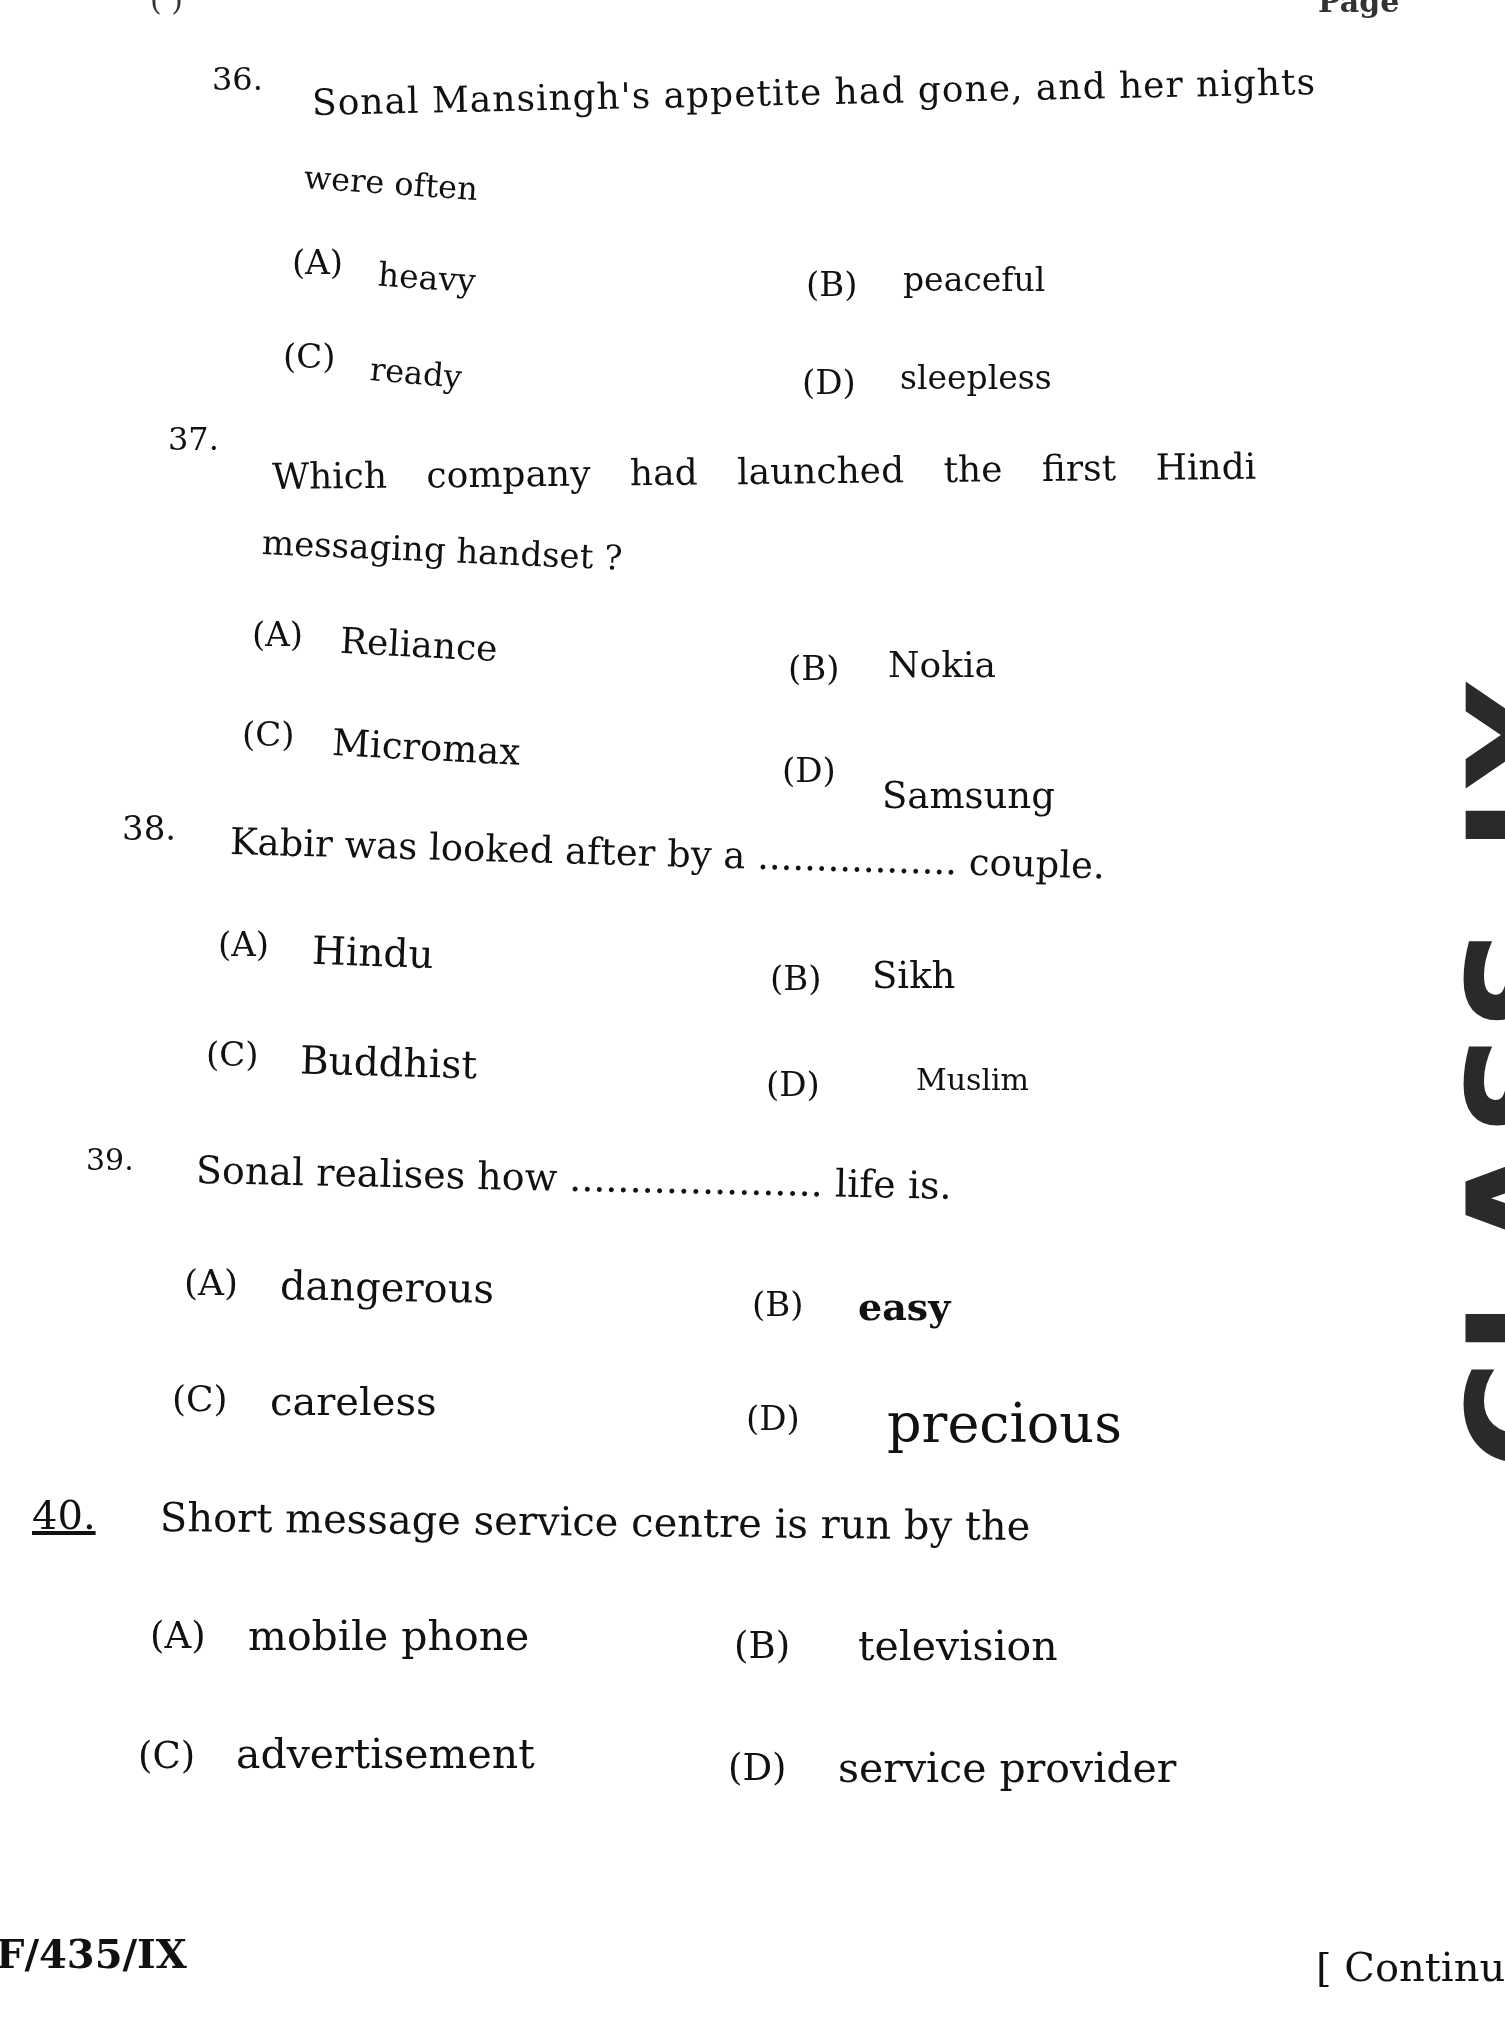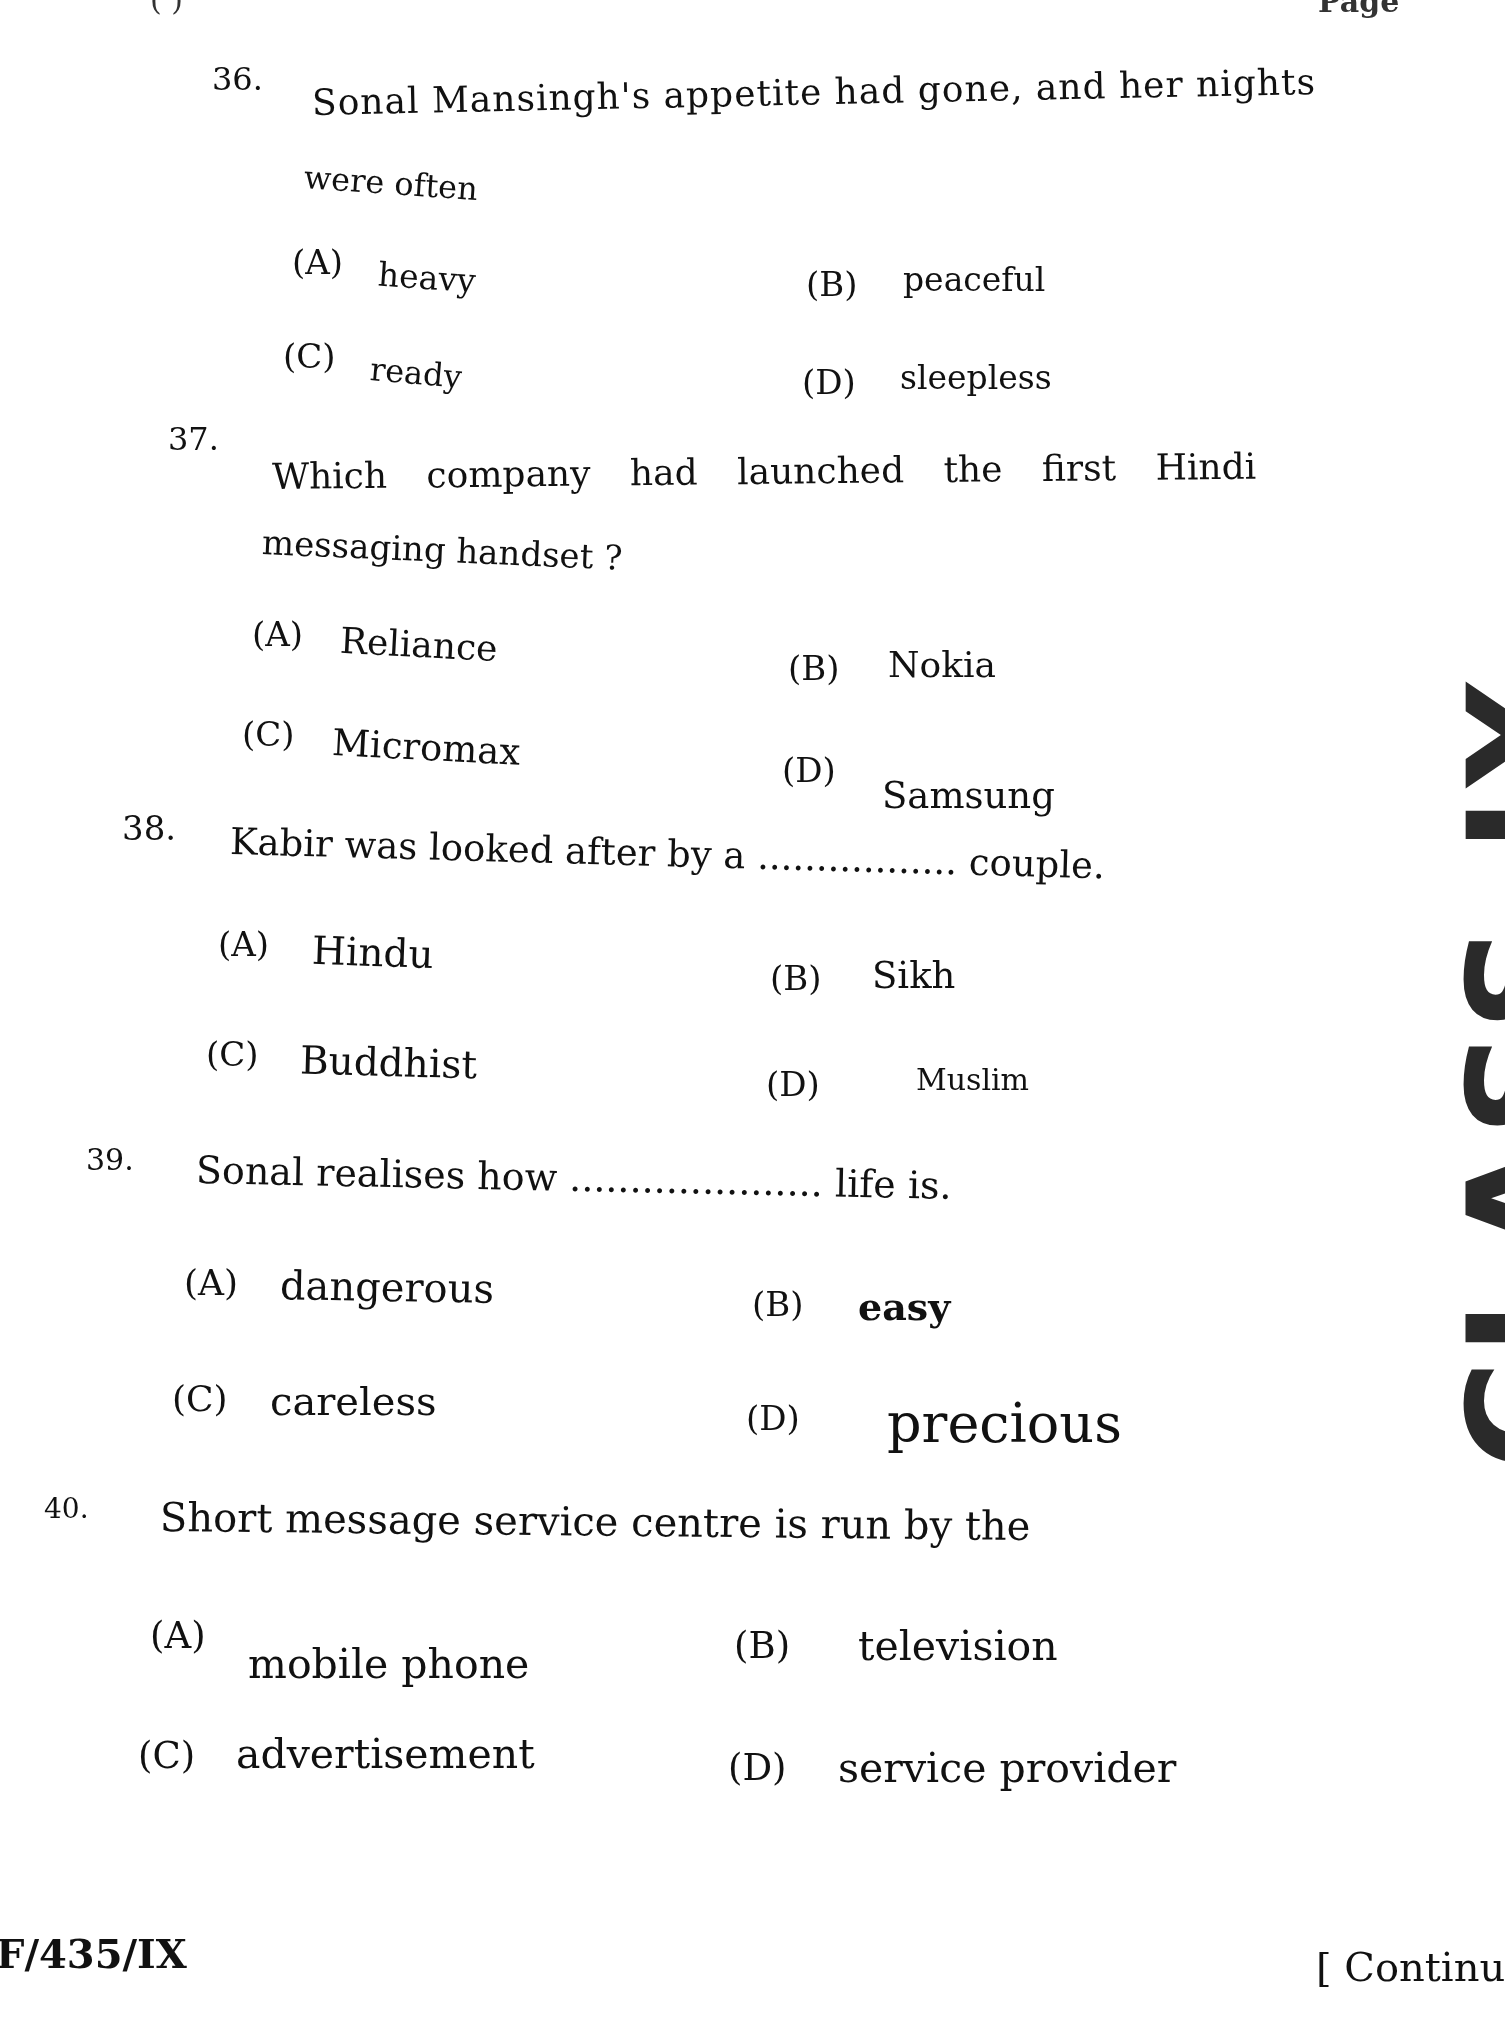--- a/index.html
+++ b/index.html
@@ -72,24 +72,24 @@
   <div class="abs opt-text" style="left:280px; top:1264px; font-size:40px; transform:rotate(1deg);">dangerous</div>
   <div class="abs opt-label" style="left:752px; top:1284px;">(B)</div>
   <div class="abs opt-text" style="left:858px; top:1284px; font-size:38px;font-weight:bold;">easy</div>
   <div class="abs opt-label" style="left:172px; top:1378px; font-size:36px;">(C)</div>
   <div class="abs opt-text" style="left:270px; top:1378px; font-size:40px;">careless</div>
   <div class="abs opt-label" style="left:746px; top:1398px;">(D)</div>
   <div class="abs opt-text" style="left:852px; top:1392px; font-size:54px;margin-left:35px;">precious</div>
 </div>
 
 <div>
-  <div class="abs qnum" style="left:44px; top:1492px; font-size:28px;">40.</div>
+  <div class="abs qnum" style="left:32px; top:1492px; font-size:40px;text-decoration:underline;">40.</div>
   <div class="abs qtext" style="left:160px; top:1494px; font-size:40px; transform:rotate(0.6deg); transform-origin:0 50%;">Short message service centre is run by the</div>
   <div class="abs opt-label" style="left:150px; top:1614px; font-size:37px;">(A)</div>
-  <div class="abs opt-text" style="left:248px; top:1612px; font-size:41px;margin-top:28px;">mobile phone</div>
+  <div class="abs opt-text" style="left:248px; top:1612px; font-size:41px;">mobile phone</div>
   <div class="abs opt-label" style="left:734px; top:1624px; font-size:37px;">(B)</div>
   <div class="abs opt-text" style="left:842px; top:1622px; font-size:41px;margin-left:16px;">television</div>
   <div class="abs opt-label" style="left:138px; top:1734px; font-size:37px;">(C)</div>
   <div class="abs opt-text" style="left:236px; top:1730px; font-size:41px;">advertisement</div>
   <div class="abs opt-label" style="left:728px; top:1746px; font-size:37px;">(D)</div>
   <div class="abs opt-text" style="left:838px; top:1744px; font-size:41px;">service provider</div>
 </div>
 
 <div class="watermark">
   <span>CLASS-IX</span>

